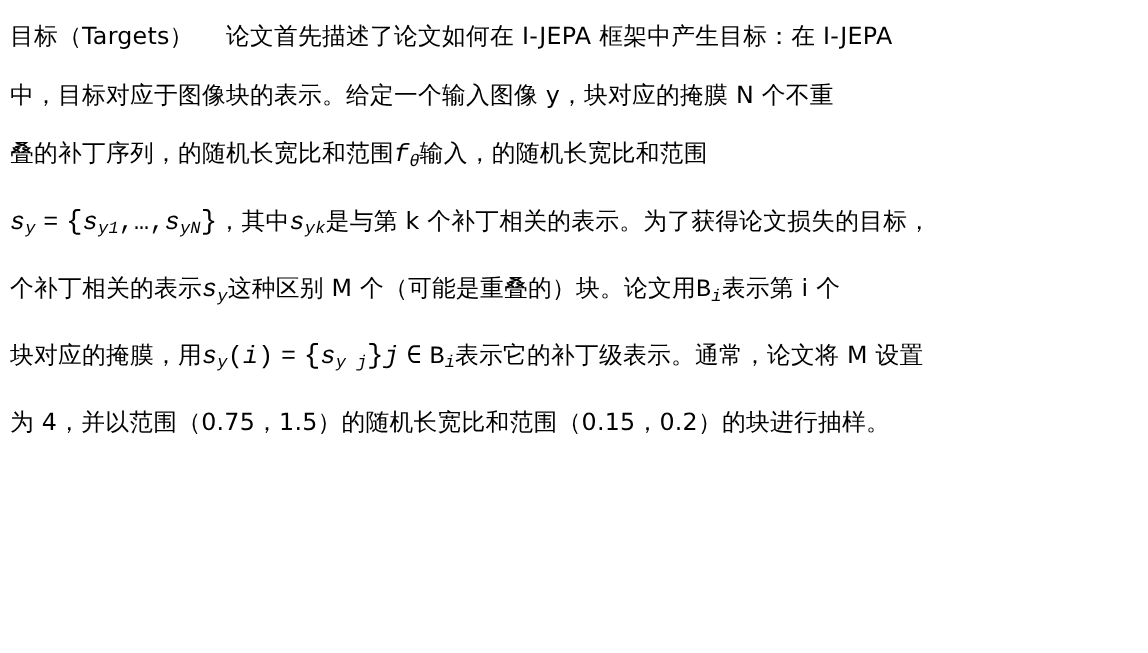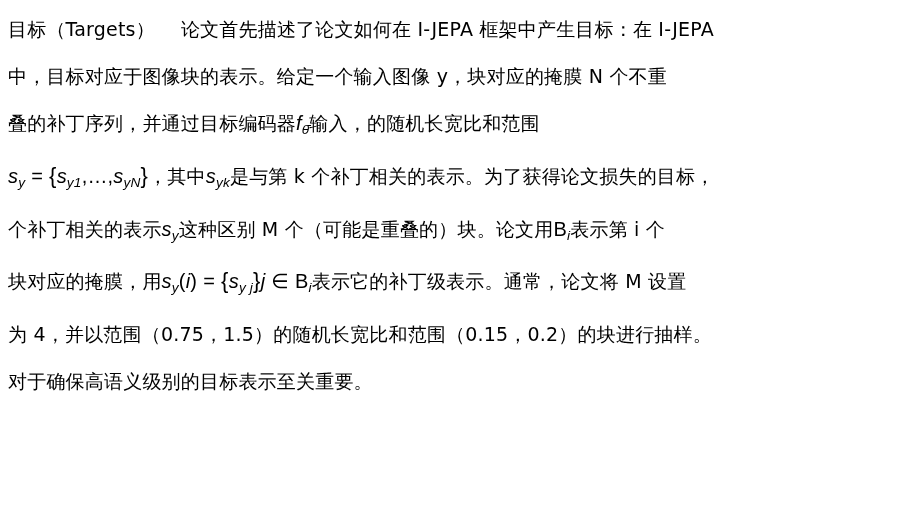--- a/index.html
+++ b/index.html
@@ -30,21 +30,21 @@
   }
   .line {
     white-space: nowrap;
   }
   .cn {
     font-family: "DejaVu Sans", "Liberation Sans", sans-serif;
     font-size: 19px;
   }
   
   .math {
-    font-family: Liberation Sans, sans-serif;
+    font-family: Liberation Mono, monospace;
     font-style: italic;
     font-size: 20px;
     white-space: nowrap;
   }
   .math .up {
     font-style: normal;
   }
   .sub {
     font-size: 0.68em;
     vertical-align: -0.28em;
@@ -69,38 +69,35 @@
 
     <div class="line">
       <span class="cn">目标（Targets）</span><span class="gap-lg"></span><span class="cn">论文首先描述了论文如何在 I-JEPA 框架中产生目标：在 I-JEPA</span>
     </div>
 
     <div class="line">
       <span class="cn">中，目标对应于图像块的表示。给定一个输入图像 y，块对应的掩膜 N 个不重</span>
     </div>
 
     <div class="line">
-      <span class="cn">叠的补丁序列，并通过目标编码器</span><span class="math"><span>f</span><span class="sub">θ̄</span></span><span class="cn">输入，的随机长宽比和范围</span>
+      <span class="cn">叠的补丁序列，的随机长宽比和范围</span><span class="math"><span>f</span><span class="sub">θ̄</span></span><span class="cn">输入，的随机长宽比和范围</span>
     </div>
 
     <div class="line">
       <span class="math"><span>s</span><span class="sub">y</span><span class="gap-sm"></span><span class="op">=</span><span class="gap-sm"></span><span class="brace">{</span><span>s</span><span class="sub">y1</span><span class="op">,</span><span class="op">…</span><span class="op">,</span><span>s</span><span class="sub">yN</span><span class="brace">}</span></span><span class="cn">，其中</span><span class="math"><span>s</span><span class="sub">yk</span></span><span class="cn">是与第 k 个补丁相关的表示。为了获得论文损失的目标，</span>
     </div>
 
     <div class="line">
       <span class="cn">个补丁相关的表示</span><span class="math"><span>s</span><span class="sub">y</span></span><span class="cn">这种区别 M 个（可能是重叠的）块。论文用</span><span class="math"><span class="up">B</span><span class="sub">i</span></span><span class="cn">表示第 i 个</span>
     </div>
 
     <div class="line">
       <span class="cn">块对应的掩膜，用</span><span class="math"><span>s</span><span class="sub">y</span><span class="op">(</span><span>i</span><span class="op">)</span><span class="gap-sm"></span><span class="op">=</span><span class="gap-sm"></span><span class="brace">{</span><span>s</span><span class="sub">y j</span><span class="brace">}</span><span>j</span><span class="gap-sm"></span><span class="op">∈</span><span class="gap-sm"></span><span class="up">B</span><span class="sub">i</span></span><span class="cn">表示它的补丁级表示。通常，论文将 M 设置</span>
     </div>
 
     <div class="line">
       <span class="cn">为 4，并以范围（0.75，1.5）的随机长宽比和范围（0.15，0.2）的块进行抽样。</span>
     </div>
 
 
-    <div class="line">
-      <span class="cn">对于确保高语义级别的目标表示至关重要。</span>
-    </div>
 
   </div>
 </div>
 
 </body></html>

